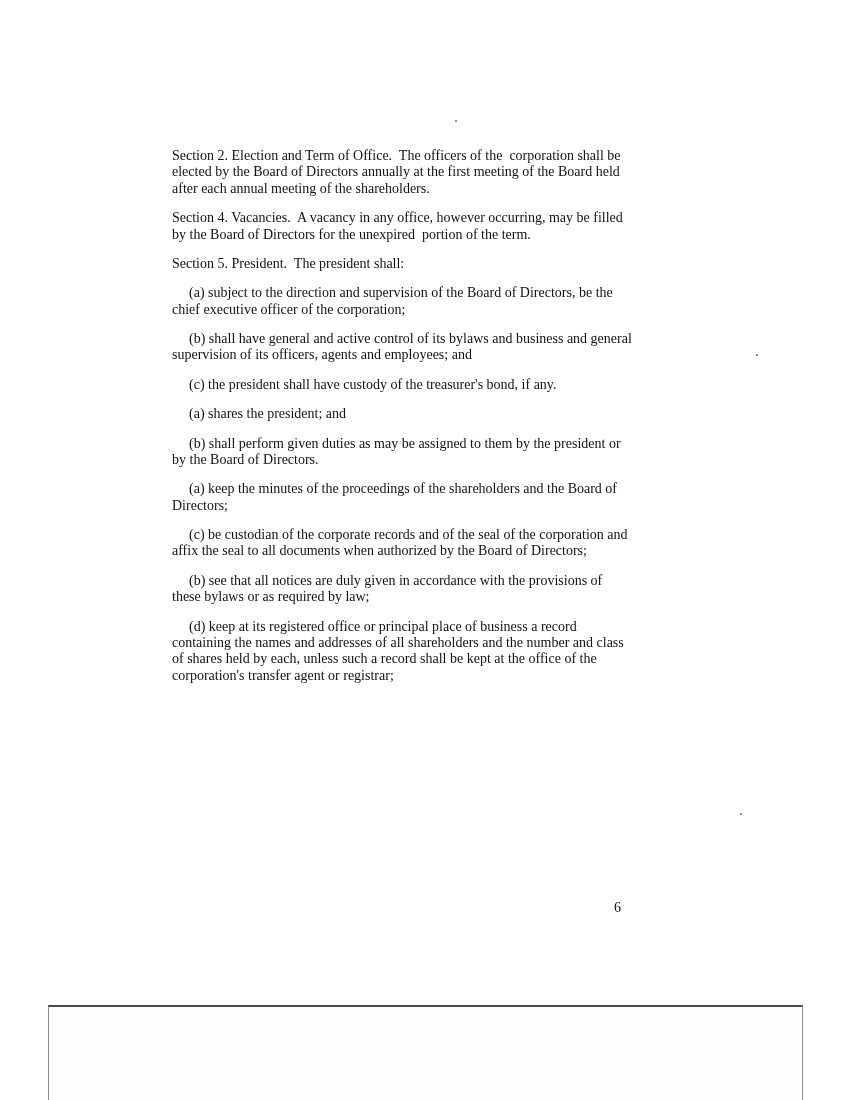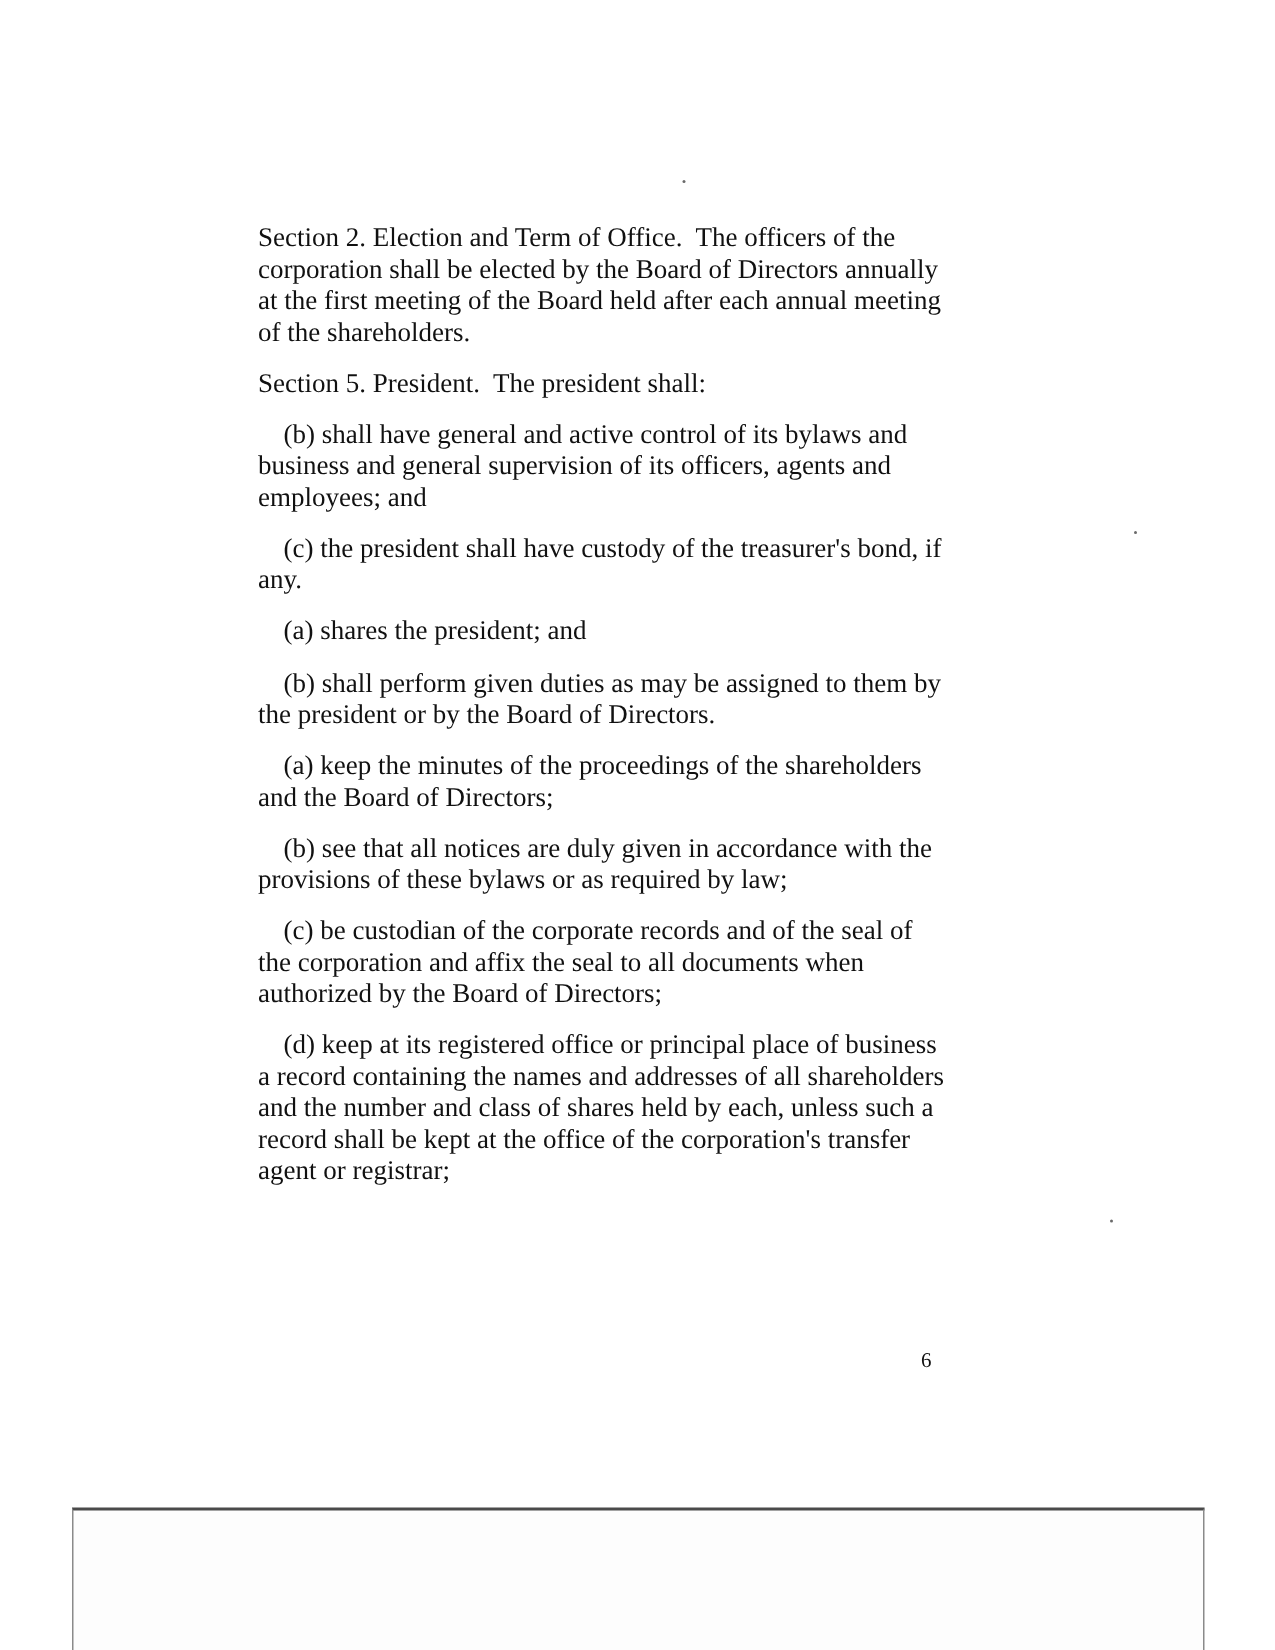--- a/index.html
+++ b/index.html
@@ -14,21 +14,21 @@
     background: #ffffff;
     overflow: hidden;
     font-family: "Liberation Serif", serif;
     color: #111111;
   }
   .text-block {
     position: absolute;
     left: 172px;
     top: 148px;
     width: 462px;
-    font-size: 18px;
+    font-size: 14px;
     line-height: 1.17;
   }
   .para {
     margin: 0 0 13px 0;
     white-space: pre-wrap;
   }
   .para.indent {
     text-indent: 17px;
   }
   .page-number {
@@ -56,28 +56,30 @@
   .speck-1 { left: 455px; top: 120px; width: 2px; height: 2px; }
   .speck-2 { left: 756px; top: 354px; width: 2px; height: 2px; }
   .speck-3 { left: 740px; top: 813px; width: 2px; height: 2px; }
 </style>
 </head>
 <body>
 
 <div class="page">
   <div class="text-block">
       <p class="para">Section 2. Election and Term of Office.  The officers of the  corporation shall be elected by the Board of Directors annually at the first meeting of the Board held after each annual meeting of the shareholders.</p>
+      <p class="para">Section 4. Vacancies.  A vacancy in any office, however occurring, may be filled by the Board of Directors for the unexpired  portion of the term.</p>
       <p class="para">Section 5. President.  The president shall:</p>
+      <p class="para indent">(a) subject to the direction and supervision of the Board of Directors, be the chief executive officer of the corporation;</p>
       <p class="para indent">(b) shall have general and active control of its bylaws and business and general supervision of its officers, agents and employees; and</p>
       <p class="para indent">(c) the president shall have custody of the treasurer's bond, if any.</p>
       <p class="para indent">(a) shares the president; and</p>
       <p class="para indent">(b) shall perform given duties as may be assigned to them by the president or by the Board of Directors.</p>
       <p class="para indent">(a) keep the minutes of the proceedings of the shareholders and the Board of Directors;</p>
+      <p class="para indent">(c) be custodian of the corporate records and of the seal of the corporation and affix the seal to all documents when authorized by the Board of Directors;</p>
       <p class="para indent">(b) see that all notices are duly given in accordance with the provisions of these bylaws or as required by law;</p>
-      <p class="para indent">(c) be custodian of the corporate records and of the seal of the corporation and affix the seal to all documents when authorized by the Board of Directors;</p>
       <p class="para indent">(d) keep at its registered office or principal place of business a record containing the names and addresses of all shareholders and the number and class of shares held by each, unless such a record shall be kept at the office of the corporation's transfer agent or registrar;</p>
     </div>
   <div class="page-number">6</div>
   <span class="speck speck-1"></span>
   <span class="speck speck-2"></span>
   <span class="speck speck-3"></span>
   <div class="next-page-edge"></div>
 </div>
 
 </body></html>

